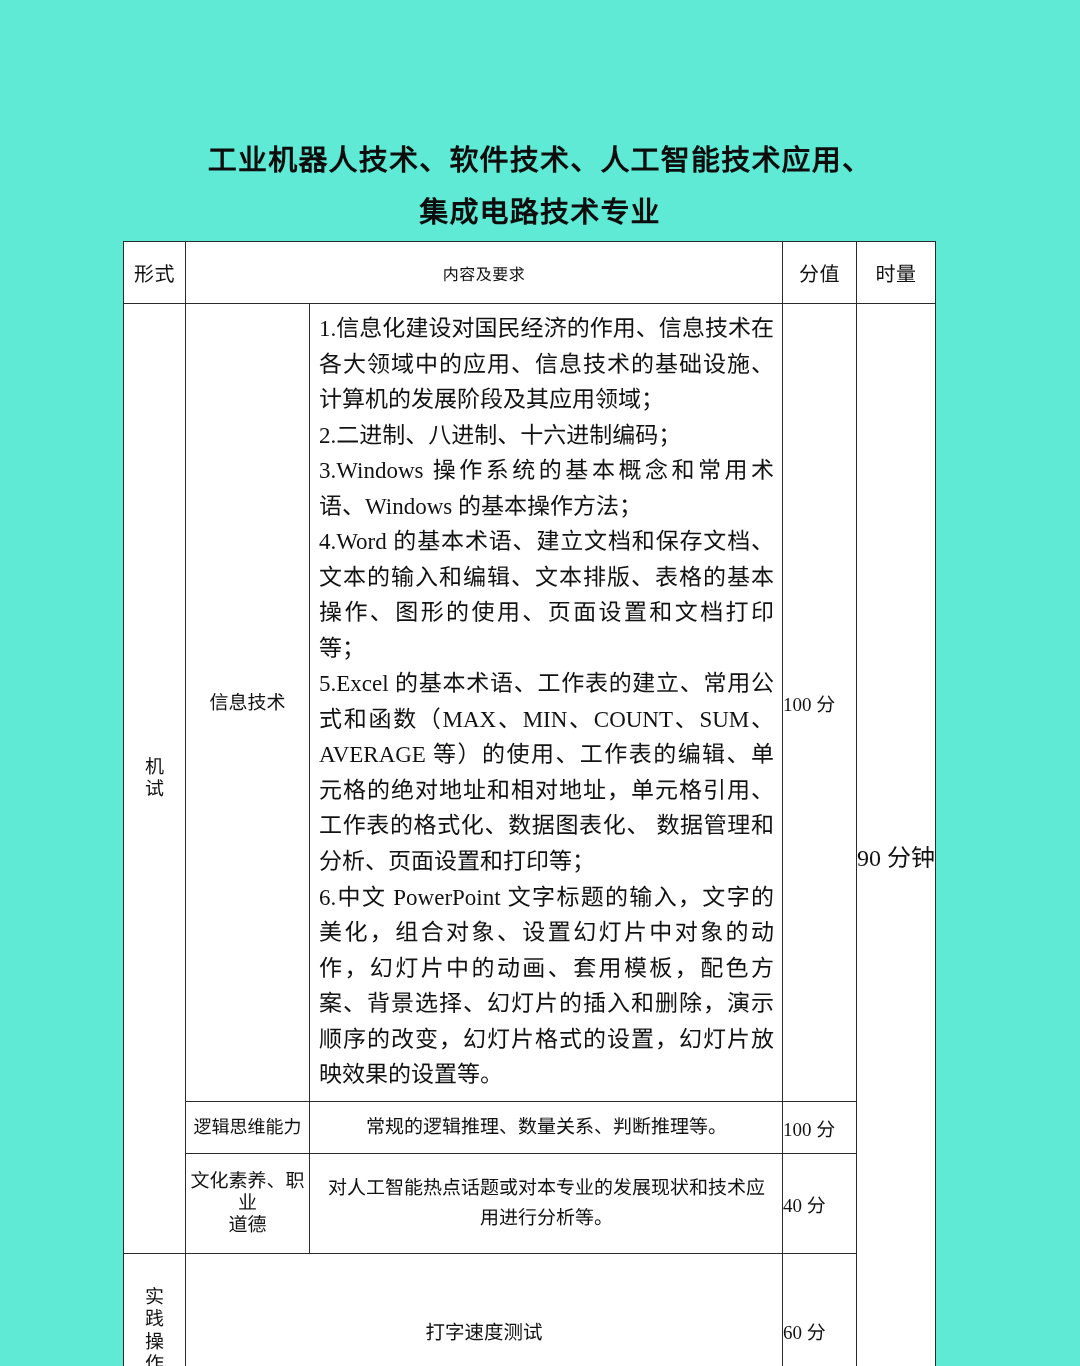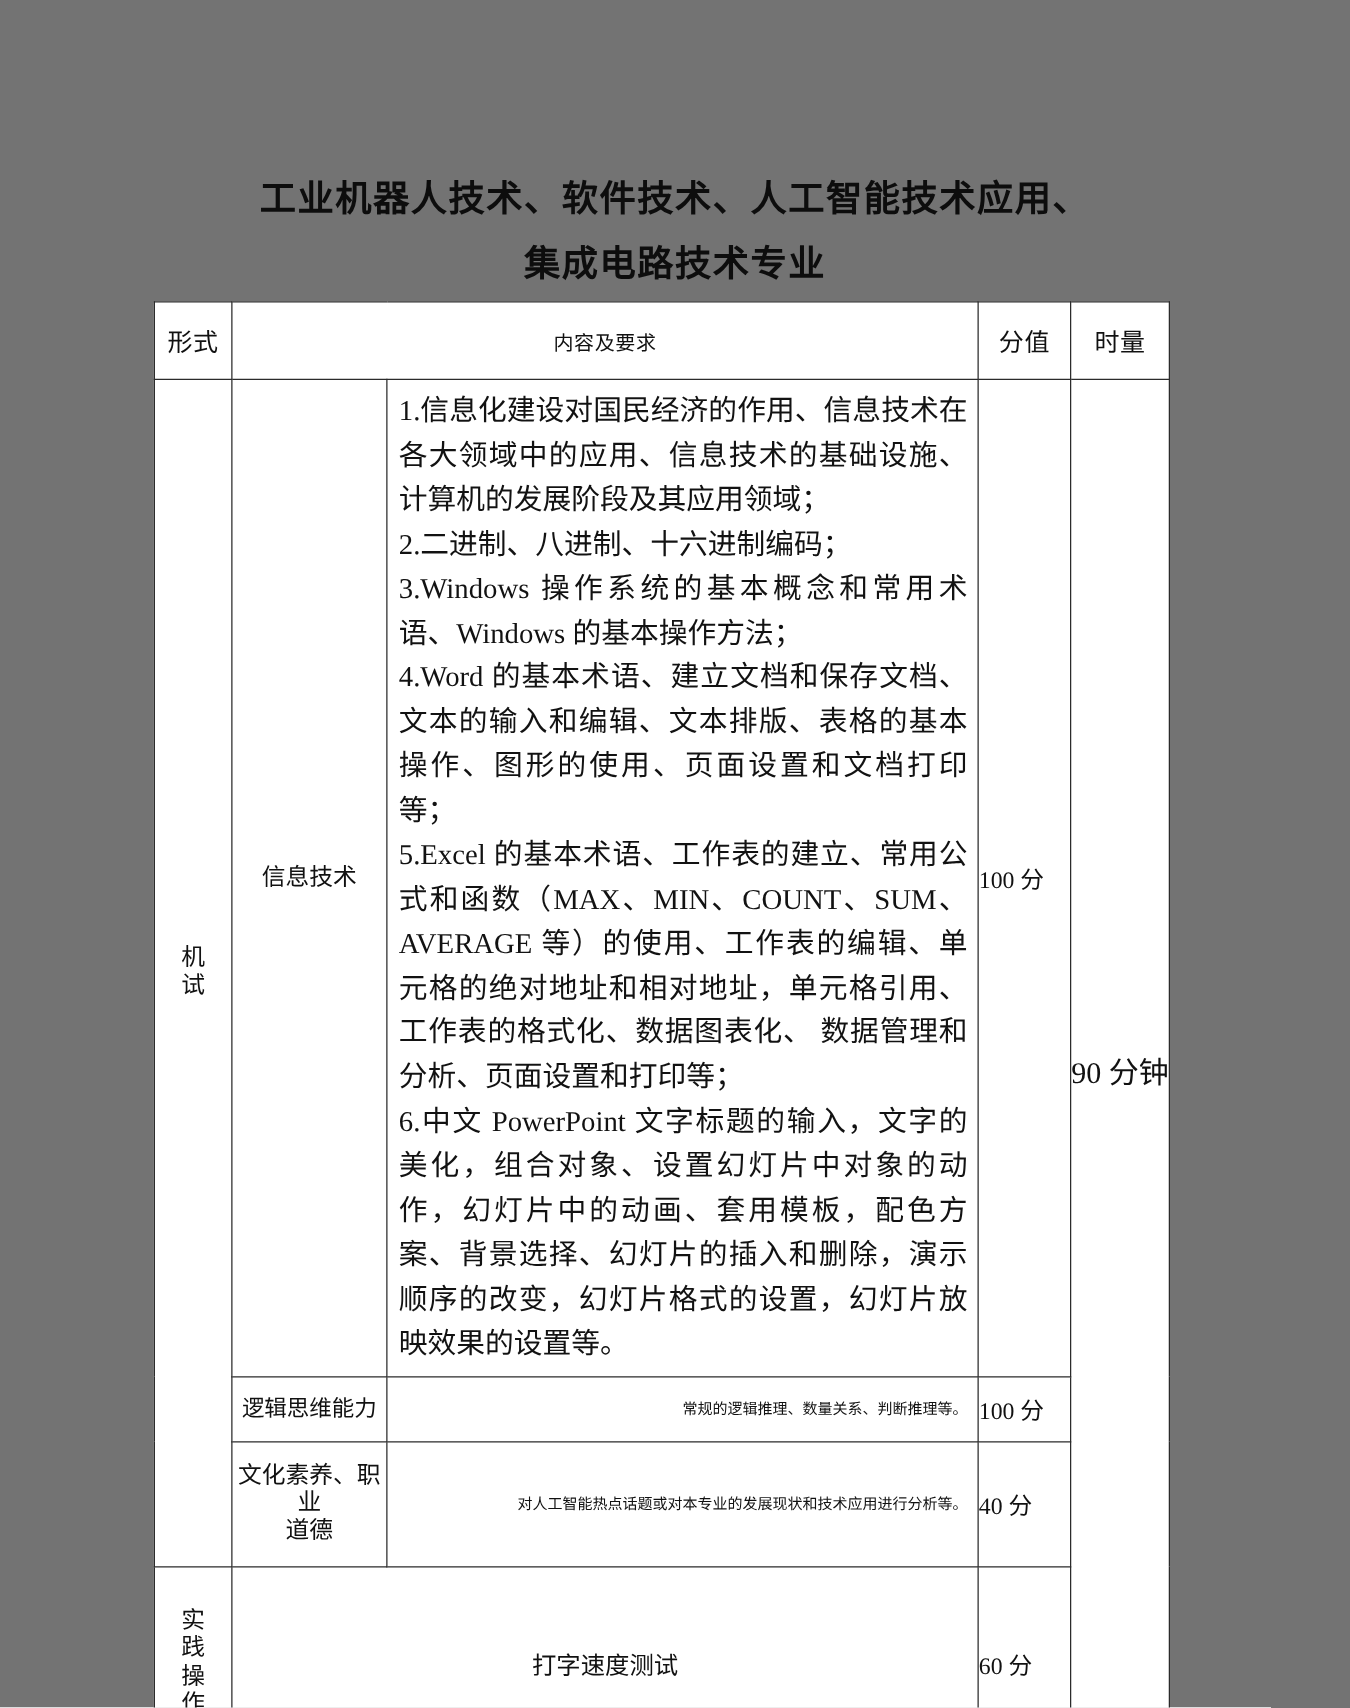--- a/index.html
+++ b/index.html
@@ -14,21 +14,21 @@
     height: 1366px;
     font-family: "Liberation Serif", "DejaVu Serif", serif;
     color: #111111;
     overflow: hidden;
   }
 
   .page {
     position: relative;
     width: 1080px;
     height: 1366px;
-    background: #737373;
+    background: #5eead4;
     padding: 0;
   }
 
   
   .doc-title {
     margin: 0;
     padding: 0;
     text-align: center;
     font-weight: bold;
     font-size: 29px;
@@ -132,23 +132,23 @@
     color: #121212;
   }
   .content-block p {
     margin: 0;
     padding: 0;
     text-indent: 0;
   }
 
   .content-simple {
     padding: 8px 8px 8px 9px;
-    font-size: 12px;
+    font-size: 19px;
     line-height: 1.6;
-    text-align: right;
+    text-align: center;
   }
   .content-simple p { margin: 0; }
 
   .content-centered {
     text-align: center;
     font-size: 19.5px;
     padding: 10px;
   }
 
   

